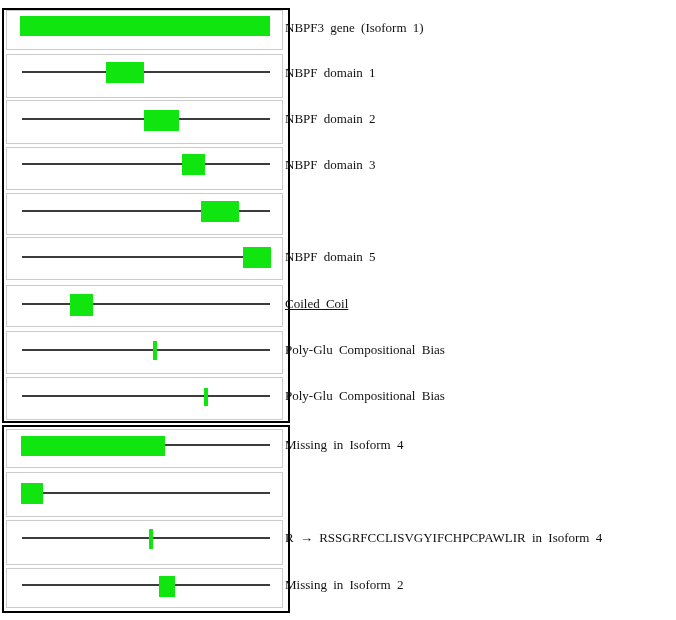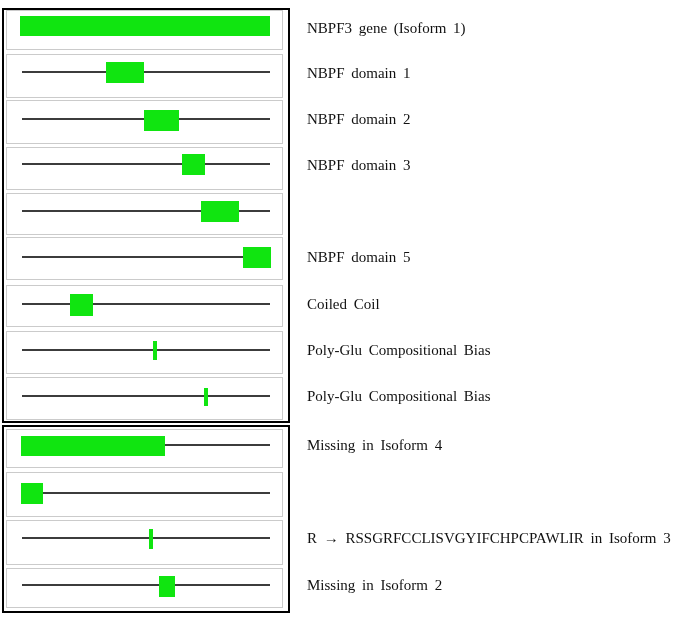--- a/index.html
+++ b/index.html
@@ -15,22 +15,22 @@
     position:absolute;box-sizing:border-box;background:#fff;
     border:2px solid var(--panel-border);
   }
   .card{
     position:absolute;box-sizing:border-box;left:6px;width:277px;
     background:#fff;border:1px solid var(--card-border);
   }
   .tline{position:absolute;height:2px;background:var(--line);}
   .feature{position:absolute;background:var(--feature);}
   .rowlabel{
-    position:absolute;left:307px;height:20px;line-height:20px;
-    font-size:15px;color:var(--label);white-space:nowrap;word-spacing:3px;
+    position:absolute;left:285px;height:20px;line-height:20px;
+    font-size:13px;color:var(--label);white-space:nowrap;word-spacing:3px;
   }
 </style>
 </head>
 <body>
 
 <div class="canvas" id="canvas">
     <div class="panel" style="left: 2px; top: 8px; width: 288px; height: 415px;"></div>
     <div class="panel" style="left: 2px; top: 425px; width: 288px; height: 188px;"></div>
     <div class="card" style="top: 10px; height: 40px;"></div>
     <div class="feature" style="left: 20px; width: 250px; top: 16px; height: 20px;"></div>
@@ -50,37 +50,37 @@
     <div class="card" style="top: 193px; height: 42px;"></div>
     <div class="tline" style="top: 210px; left: 22px; width: 248px;"></div>
     <div class="feature" style="left: 201px; width: 38px; top: 201px; height: 21px;"></div>
     <div class="card" style="top: 237px; height: 43px;"></div>
     <div class="tline" style="top: 256px; left: 22px; width: 248px;"></div>
     <div class="feature" style="left: 243px; width: 28px; top: 247px; height: 21px;"></div>
     <div class="rowlabel" style="top: 247px;">NBPF domain 5</div>
     <div class="card" style="top: 285px; height: 42px;"></div>
     <div class="tline" style="top: 303px; left: 22px; width: 248px;"></div>
     <div class="feature" style="left: 70px; width: 23px; top: 294px; height: 22px;"></div>
-    <div class="rowlabel" style="top: 294px;">Coiled Coil</div>
+    <div class="rowlabel" style="top: 294px; text-decoration: underline;">Coiled Coil</div>
     <div class="card" style="top: 331px; height: 43px;"></div>
     <div class="tline" style="top: 349px; left: 22px; width: 248px;"></div>
     <div class="feature" style="left: 153px; width: 4px; top: 341px; height: 19px;"></div>
     <div class="rowlabel" style="top: 340px;">Poly-Glu Compositional Bias</div>
     <div class="card" style="top: 377px; height: 43px;"></div>
     <div class="tline" style="top: 395px; left: 22px; width: 248px;"></div>
     <div class="feature" style="left: 204px; width: 4px; top: 388px; height: 18px;"></div>
     <div class="rowlabel" style="top: 386px;">Poly-Glu Compositional Bias</div>
     <div class="card" style="top: 429px; height: 39px;"></div>
     <div class="tline" style="top: 444px; left: 22px; width: 248px;"></div>
     <div class="feature" style="left: 21px; width: 144px; top: 436px; height: 20px;"></div>
     <div class="rowlabel" style="top: 435px;">Missing in Isoform 4</div>
     <div class="card" style="top: 472px; height: 45px;"></div>
     <div class="tline" style="top: 492px; left: 22px; width: 248px;"></div>
     <div class="feature" style="left: 21px; width: 22px; top: 483px; height: 21px;"></div>
     <div class="card" style="top: 520px; height: 45px;"></div>
     <div class="tline" style="top: 537px; left: 22px; width: 248px;"></div>
     <div class="feature" style="left: 149px; width: 4px; top: 529px; height: 20px;"></div>
-    <div class="rowlabel" style="top: 528px;">R → RSSGRFCCLISVGYIFCHPCPAWLIR in Isoform 3</div>
+    <div class="rowlabel" style="top: 528px;">R → RSSGRFCCLISVGYIFCHPCPAWLIR in Isoform 4</div>
     <div class="card" style="top: 568px; height: 40px;"></div>
     <div class="tline" style="top: 584px; left: 22px; width: 248px;"></div>
     <div class="feature" style="left: 159px; width: 16px; top: 576px; height: 21px;"></div>
     <div class="rowlabel" style="top: 575px;">Missing in Isoform 2</div>
   </div>
 
 </body></html>

